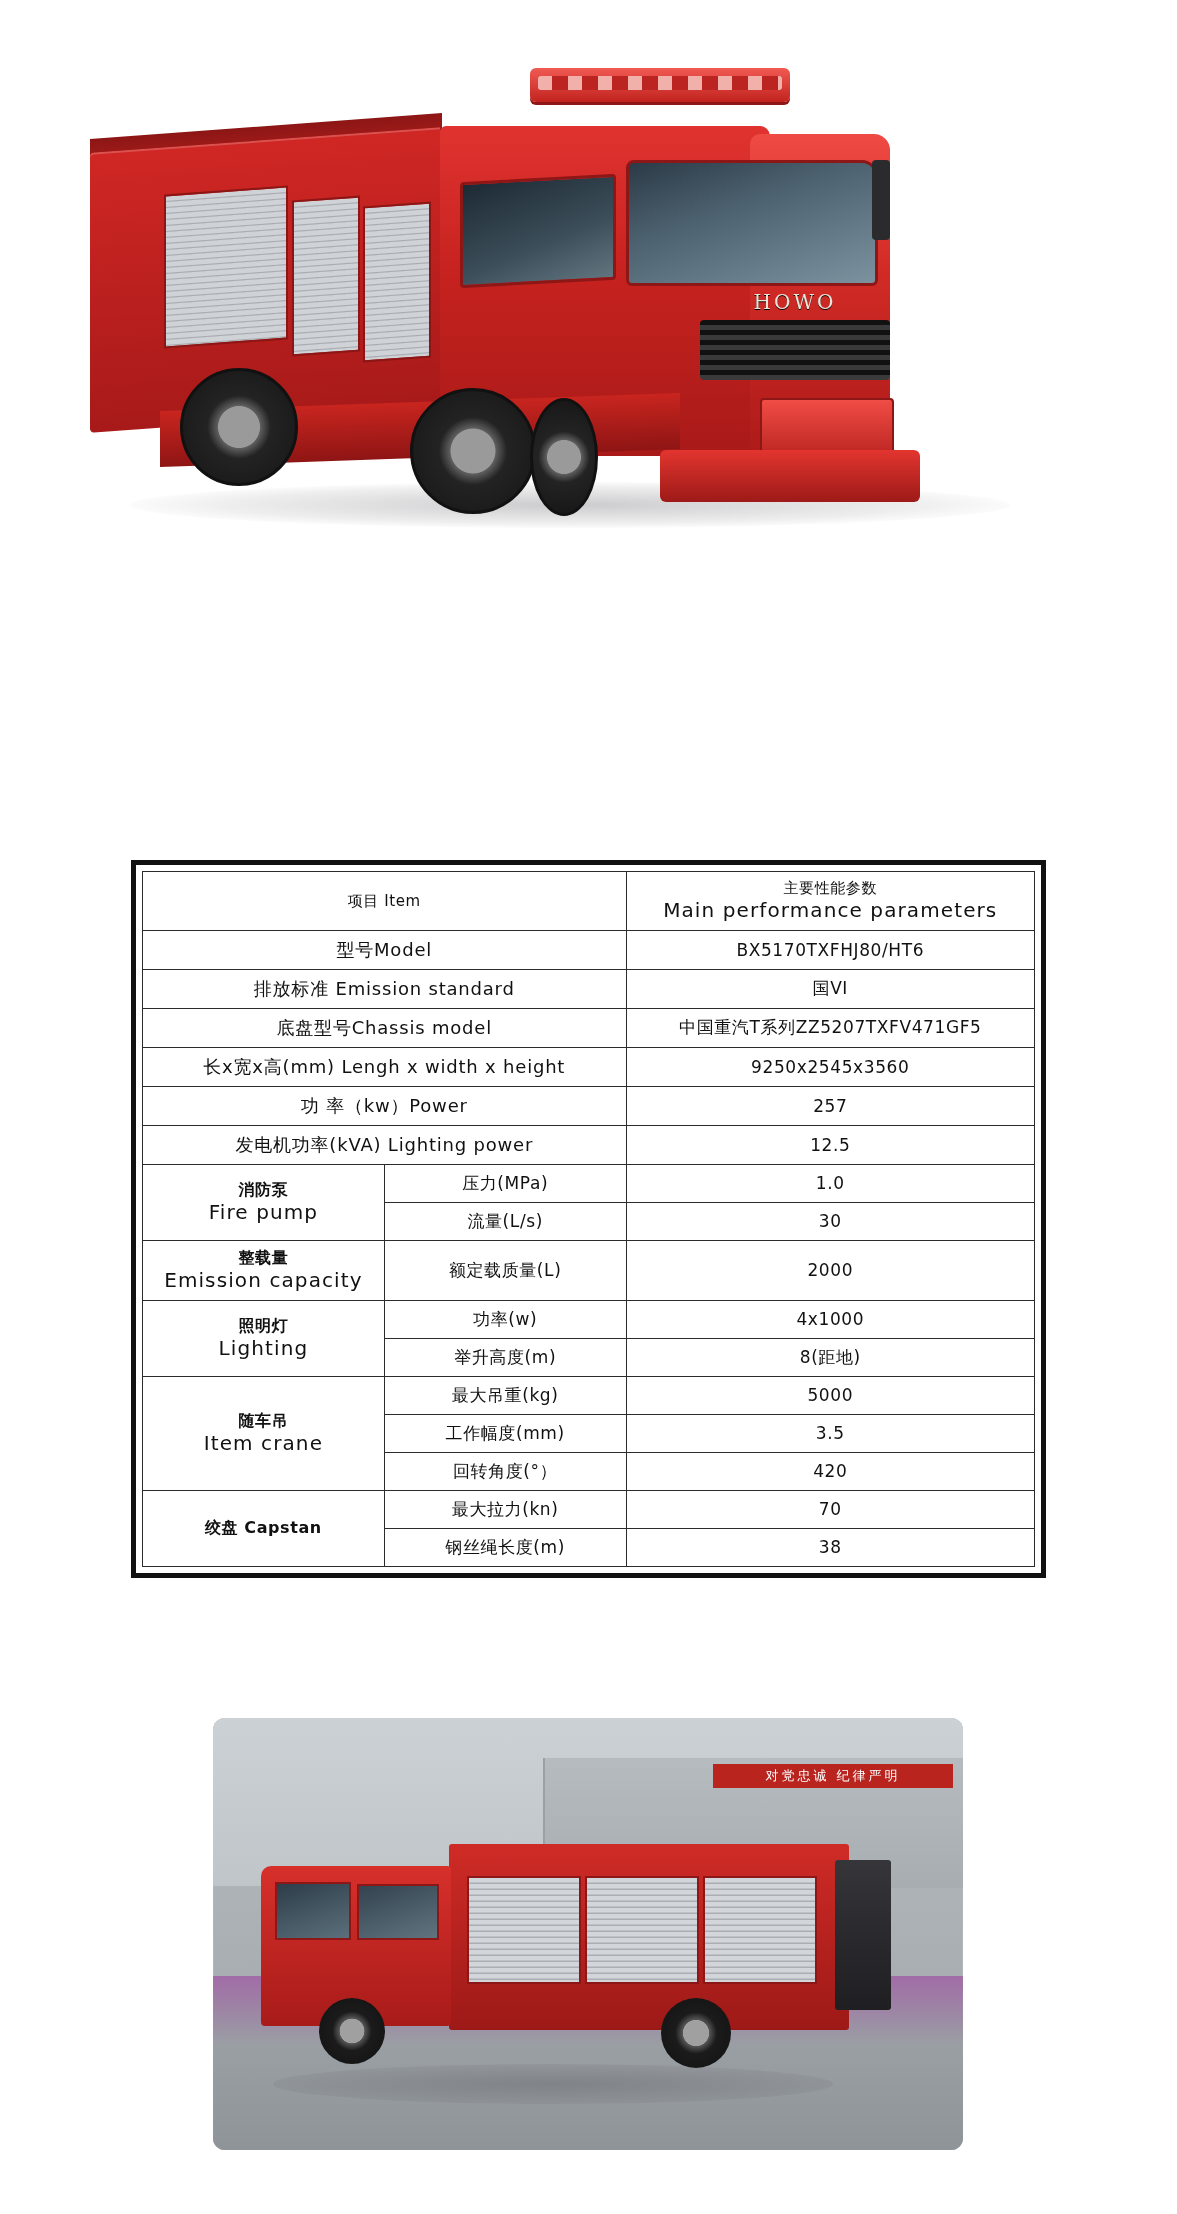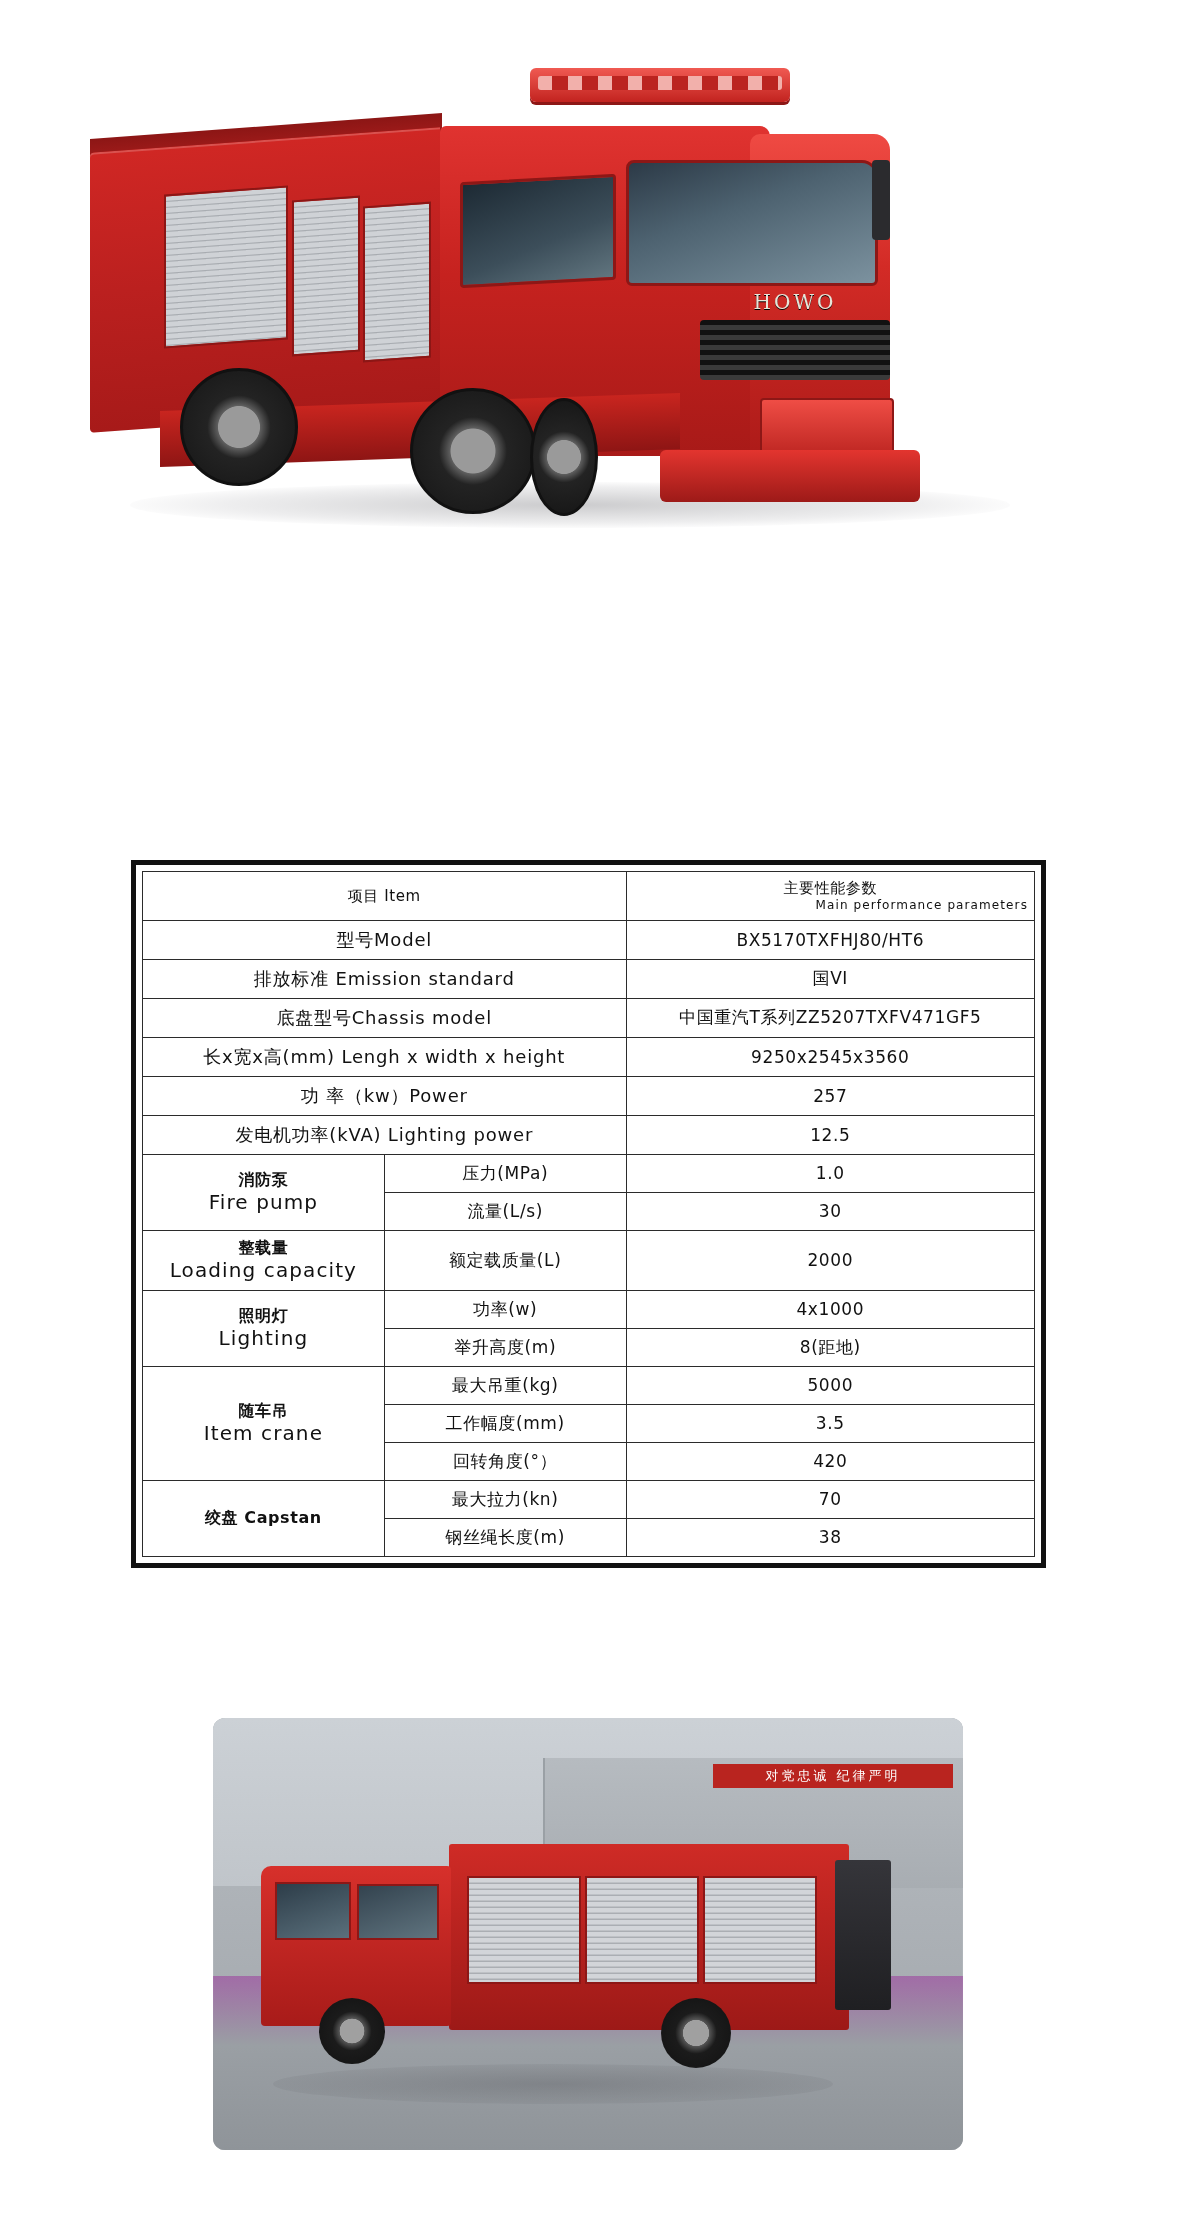--- a/index.html
+++ b/index.html
@@ -236,21 +236,21 @@
     font-family: "DejaVu Sans", "Liberation Sans", sans-serif;
   }
   td.label-cell { width: 55%; }
   td.sub-label  { width: 33%; }
   td.group-cell { width: 22%; }
   td.value-cell { width: 45%; }
   .cn { display: block; font-size: 16px; line-height: 1.25; font-weight: bold; }
   .en { display: block; font-size: 20px; line-height: 1.25; letter-spacing: 1.1px; }
   .inline-pair { font-size: 18px; letter-spacing: 0.8px; }
   .hdr .cn { font-size: 15px; font-weight: 400; }
-  .hdr .en { font-size: 12px; text-align: right; }
+  .hdr .en { font-size: 20px; }
   .val { font-size: 17px; letter-spacing: 0.5px; }
 
   
   .photo-bottom {
     position: absolute;
     left: 213px;
     top: 1718px;
     width: 750px;
     height: 432px;
     border-radius: 12px;
@@ -403,21 +403,21 @@
         <td class="value-cell val">1.0</td>
       </tr>
       <tr>
         <td class="sub-label">流量(L/s)</td>
         <td class="value-cell val">30</td>
       </tr>
 
       <tr>
         <td class="group-cell">
           <span class="cn">整载量</span>
-          <span class="en">Loading capacity</span>
+          <span class="en">Emission capacity</span>
         </td>
         <td class="sub-label">额定载质量(L)</td>
         <td class="value-cell val">2000</td>
       </tr>
 
       <tr>
         <td class="group-cell" rowspan="2">
           <span class="cn">照明灯</span>
           <span class="en">Lighting</span>
         </td>

